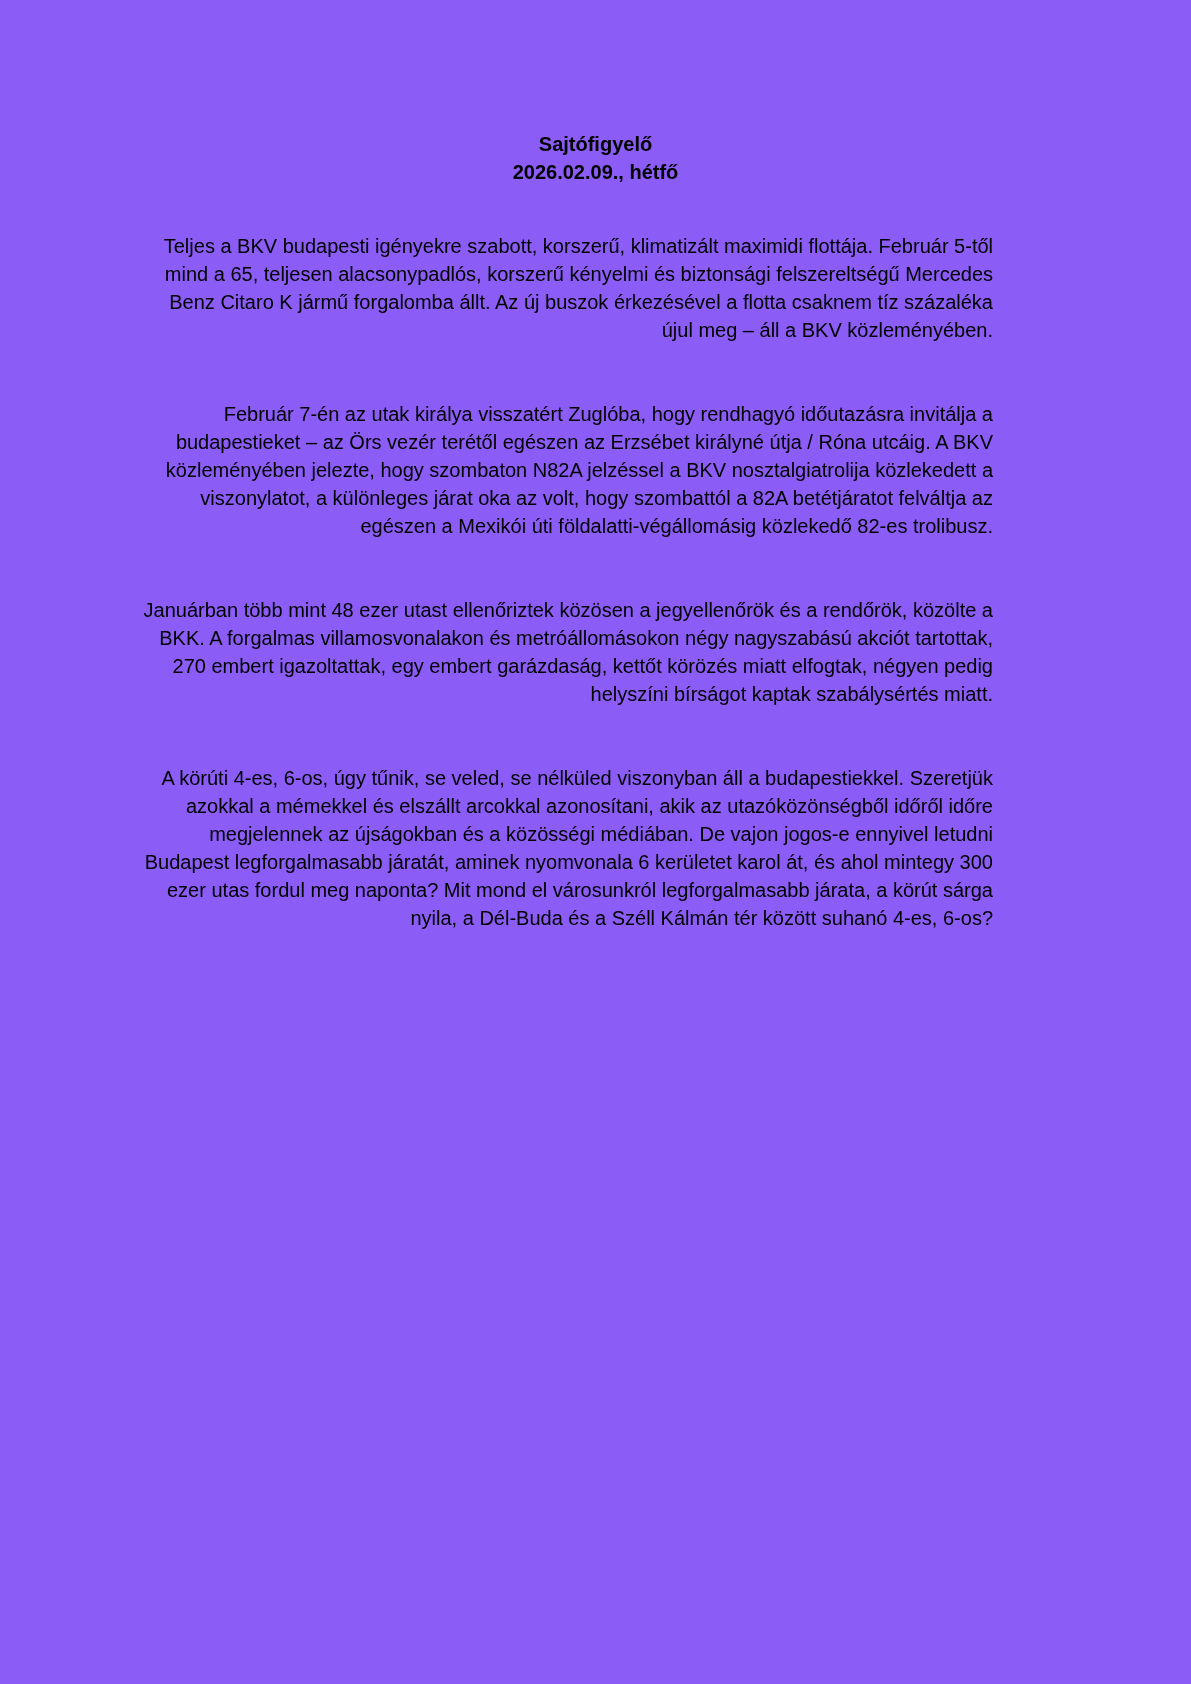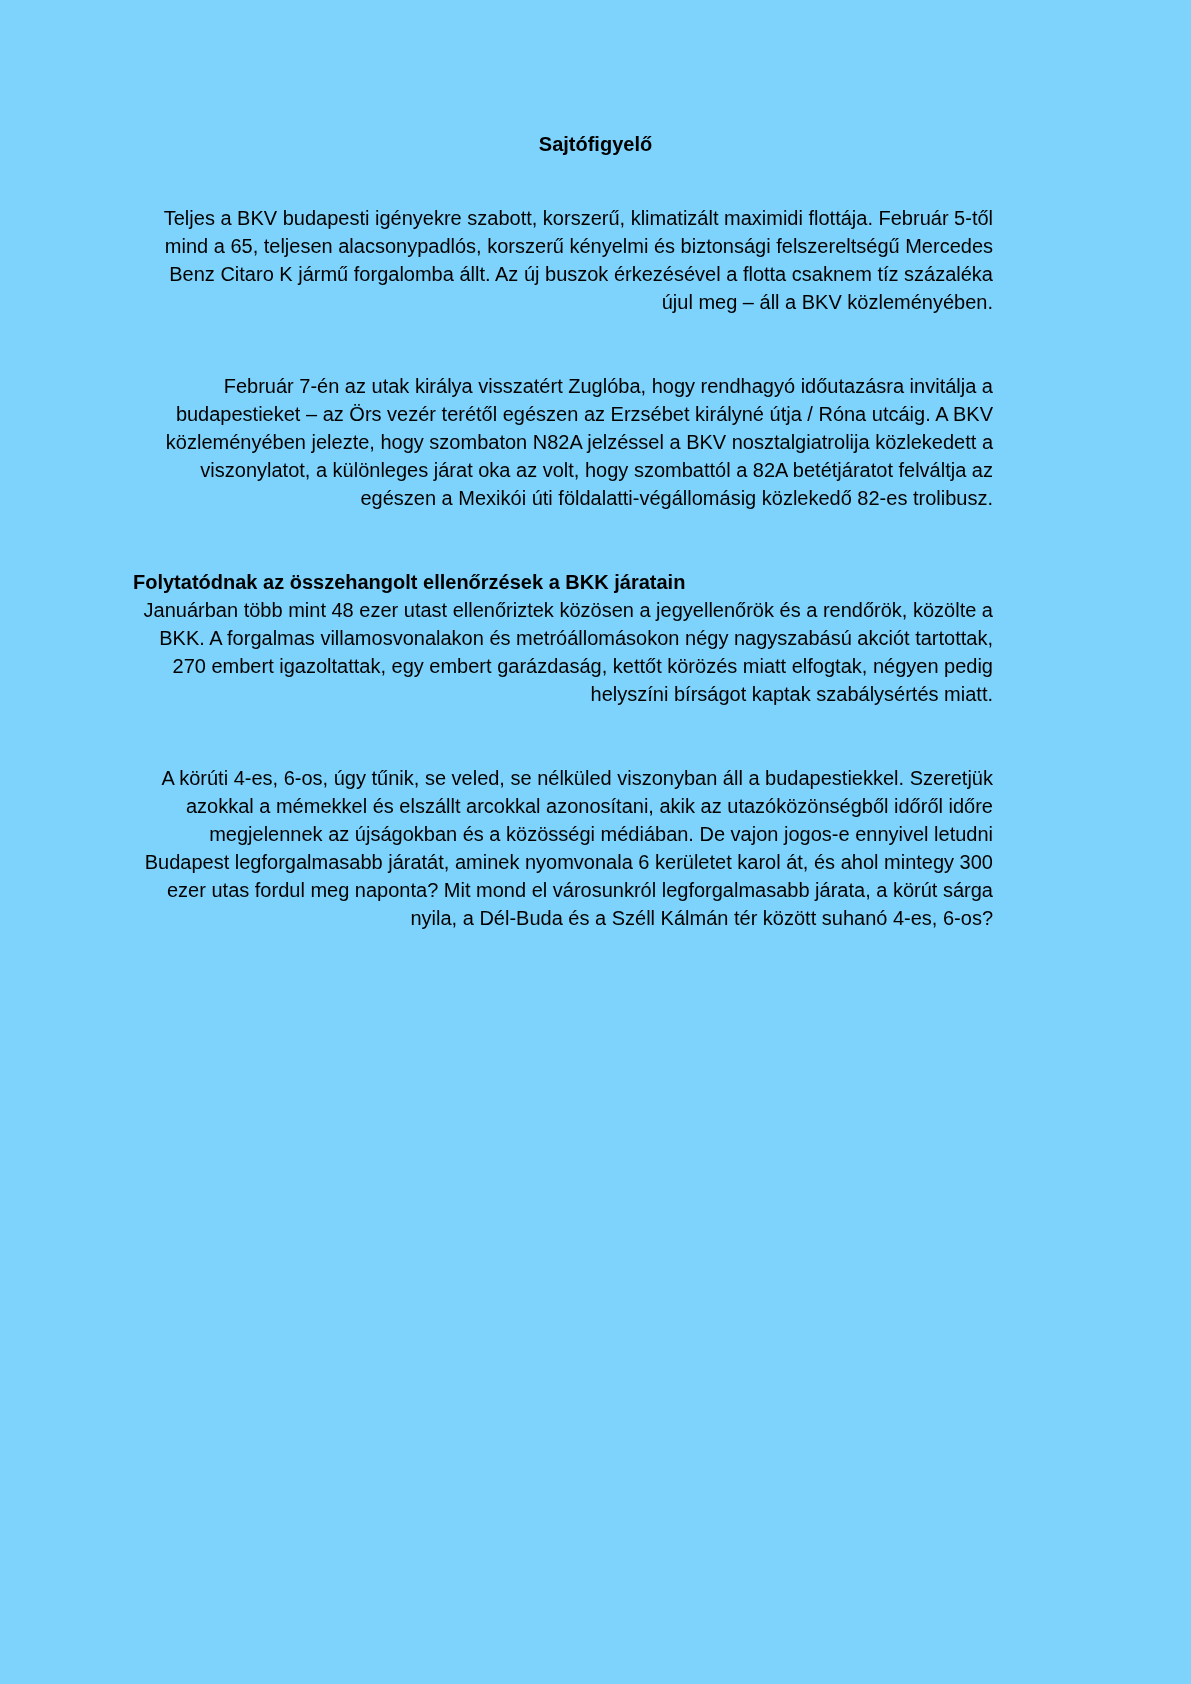--- a/index.html
+++ b/index.html
@@ -12,21 +12,21 @@
     height: 1684px;
     font-family: "Liberation Sans", "DejaVu Sans", sans-serif;
     color: #000000;
     -webkit-font-smoothing: antialiased;
   }
   .page {
     box-sizing: border-box;
     width: 1191px;
     height: 1684px;
     padding: 130px 133px 0 133px;
-    background: #7dd3fc;
+    background: #8b5cf6;
     overflow: hidden;
   }
   .title-block {
     text-align: center;
     font-weight: 700;
     font-size: 20px;
     line-height: 28px;
     margin: 0 0 46px 0;
   }
   .title-block .doc-title,
@@ -55,34 +55,34 @@
     text-align: right;
   }
 </style>
 </head>
 <body>
 
 <div class="page">
 
   <div class="title-block">
     <span class="doc-title">Sajtófigyelő</span>
+    <span class="doc-date">2026.02.09., hétfő</span>
   </div>
 
   <div class="sections">
 
     <div class="section">
       <p class="section-body">Teljes a BKV budapesti igényekre szabott, korszerű, klimatizált maximidi flottája. Február 5-től mind a 65, teljesen alacsonypadlós, korszerű kényelmi és biztonsági felszereltségű Mercedes Benz Citaro K jármű forgalomba állt. Az új buszok érkezésével a flotta csaknem tíz százaléka újul meg – áll a BKV közleményében.</p>
     </div>
 
     <div class="section">
       <p class="section-body">Február 7-én az utak királya visszatért Zuglóba, hogy rendhagyó időutazásra invitálja a budapestieket – az Örs vezér terétől egészen az Erzsébet királyné útja / Róna utcáig. A BKV közleményében jelezte, hogy szombaton N82A jelzéssel a BKV nosztalgiatrolija közlekedett a viszonylatot, a különleges járat oka az volt, hogy szombattól a 82A betétjáratot felváltja az egészen a Mexikói úti földalatti-végállomásig közlekedő 82-es trolibusz.</p>
     </div>
 
     <div class="section">
-      <p class="section-heading">Folytatódnak az összehangolt ellenőrzések a BKK járatain</p>
       <p class="section-body">Januárban több mint 48 ezer utast ellenőriztek közösen a jegyellenőrök és a rendőrök, közölte a BKK. A forgalmas villamosvonalakon és metróállomásokon négy nagyszabású akciót tartottak, 270 embert igazoltattak, egy embert garázdaság, kettőt körözés miatt elfogtak, négyen pedig helyszíni bírságot kaptak szabálysértés miatt.</p>
     </div>
 
     <div class="section">
       <p class="section-body">A körúti 4-es, 6-os, úgy tűnik, se veled, se nélküled viszonyban áll a budapestiekkel. Szeretjük azokkal a mémekkel és elszállt arcokkal azonosítani, akik az utazóközönségből időről időre megjelennek az újságokban és a közösségi médiában. De vajon jogos-e ennyivel letudni Budapest legforgalmasabb járatát, aminek nyomvonala 6 kerületet karol át, és ahol mintegy 300 ezer utas fordul meg naponta? Mit mond el városunkról legforgalmasabb járata, a körút sárga nyila, a Dél-Buda és a Széll Kálmán tér között suhanó 4-es, 6-os?</p>
     </div>
 
   </div>
 
 </div>

